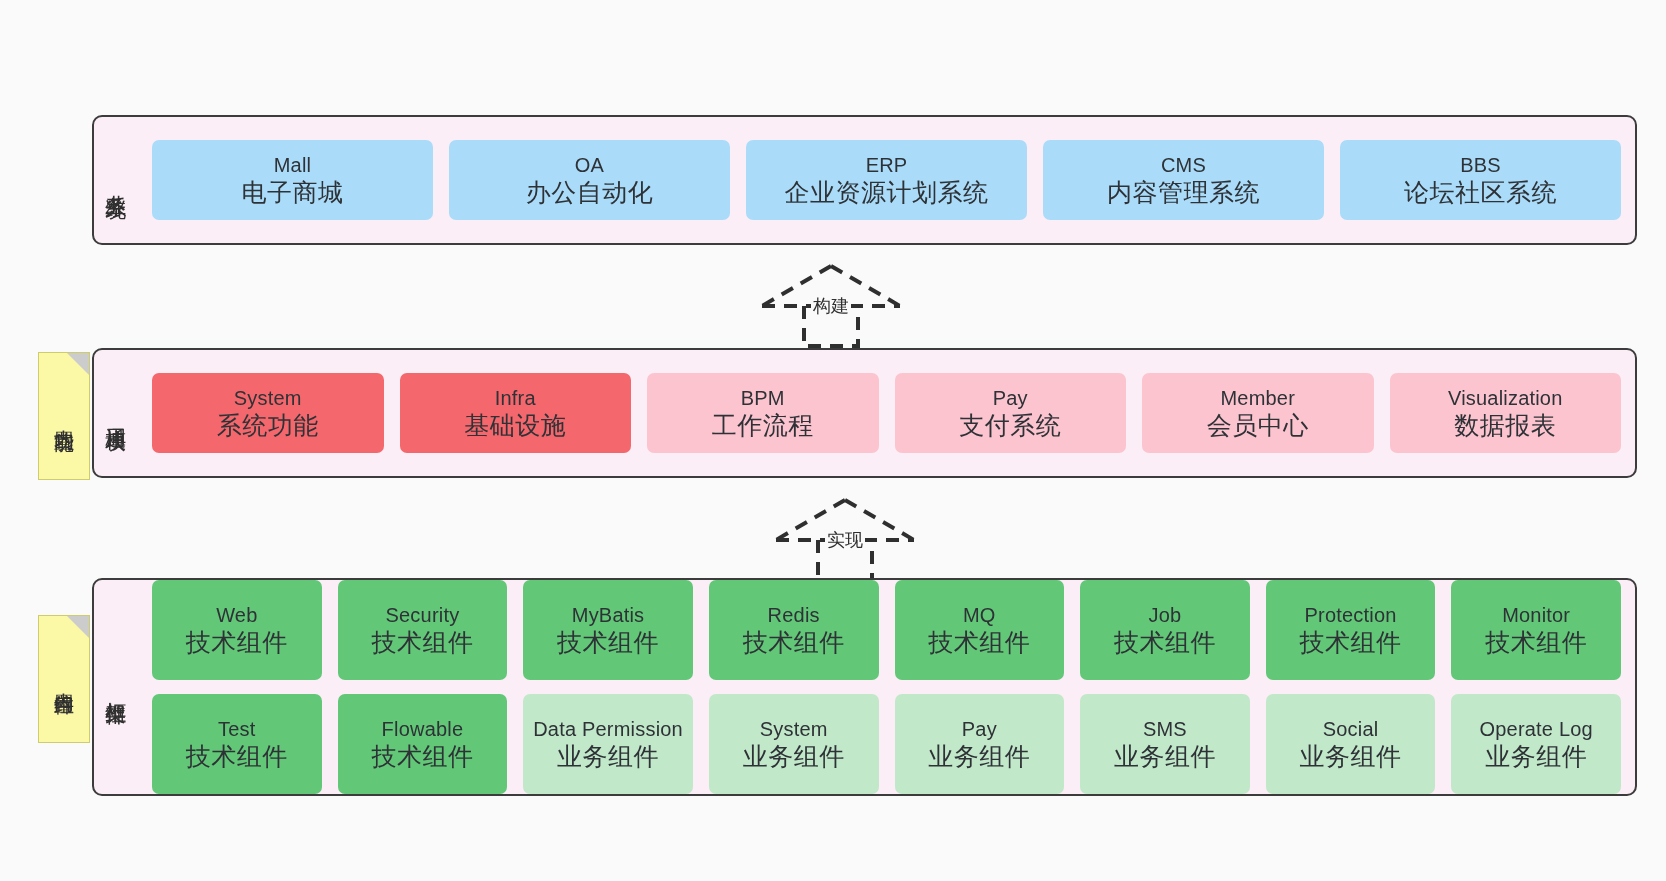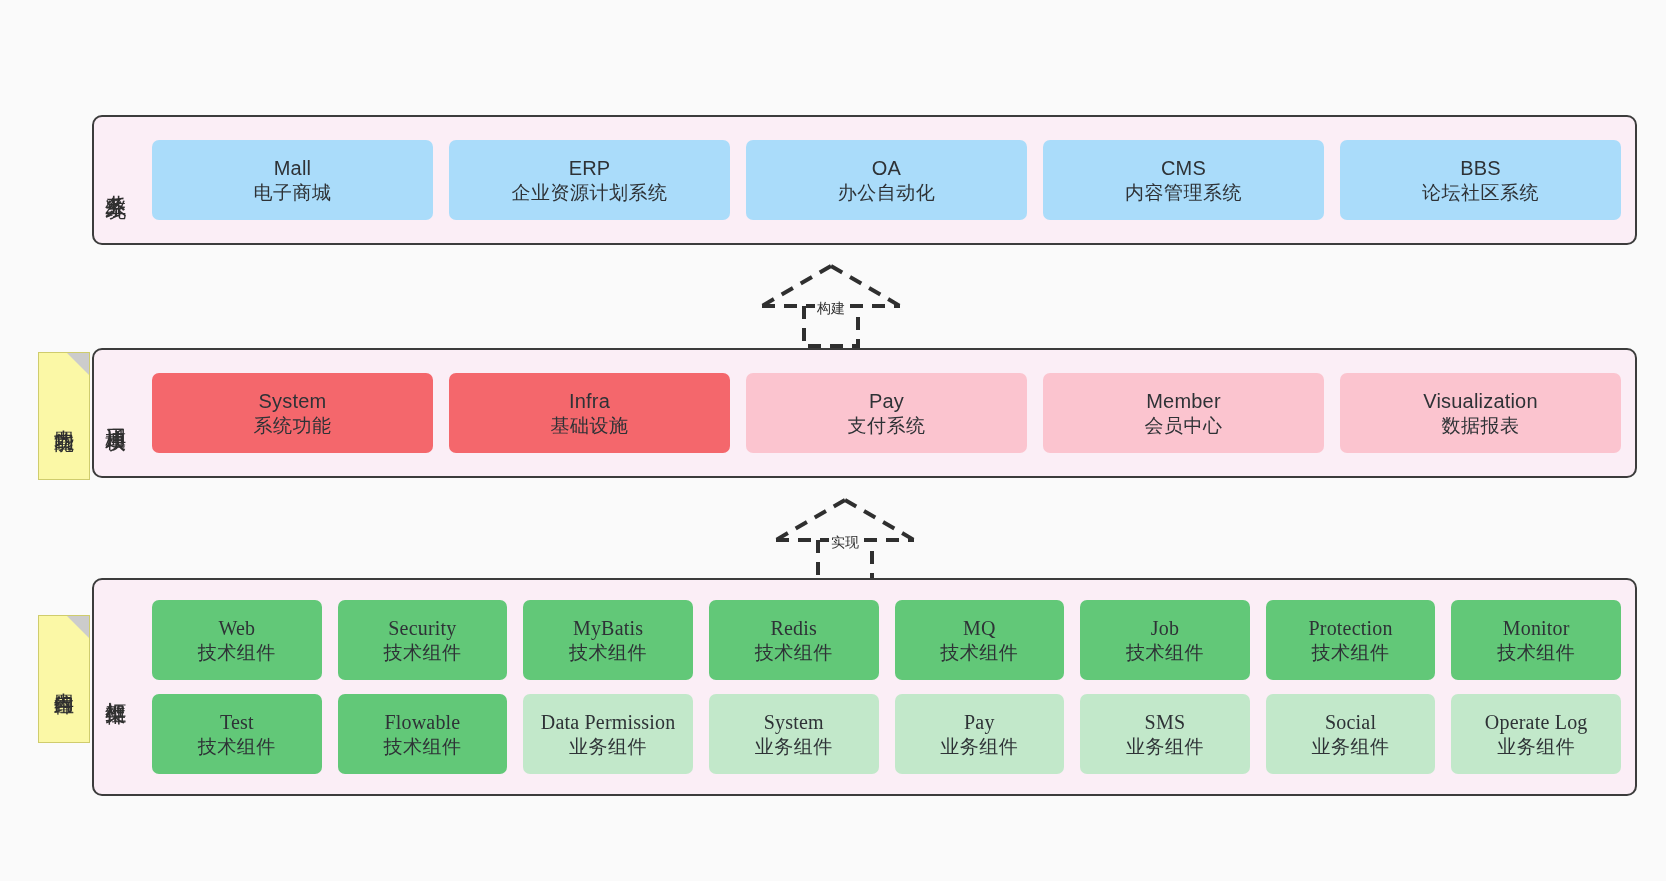--- a/index.html
+++ b/index.html
@@ -70,34 +70,34 @@
     text-align: center;
     line-height: 1.22;
     padding: 6px 4px;
     color: #2e3236;
   }
   .card .en {
     font-size: 20px;
     letter-spacing: 0.2px;
   }
   .card .cn {
-    font-size: 19px;
+    font-size: 25px;
     letter-spacing: 0.5px;
   }
 
   .card.blue        { background: #aadcfa; }
   .card.red         { background: #f4676c; }
   .card.pink        { background: #fbc4cf; }
   .card.green       { background: #62c878; }
   .card.lightgreen  { background: #c2e8ca; }
 
   
   #band-business  .card { height: 80px; }
   #band-modules   .card { height: 80px; }
-  #band-framework .card { height: 80px; font-family: Liberation Serif, serif; }
+  #band-framework .card { height: 100px; }
 
   
   .note {
     position: absolute;
     box-sizing: border-box;
     width: 52px;
     background: #fbf8a6;
     border: 1px solid #cfcc6d;
     display: flex;
     align-items: center;
@@ -124,46 +124,46 @@
   
   .arrow {
     position: absolute;
   }
   .arrow svg { display: block; }
   .arrow .arrow-label {
     position: absolute;
     left: 50%;
     transform: translateX(-50%);
     bottom: 16px;
-    font-size: 14px;
+    font-size: 18px;
     color: #2f2f2f;
     background: #fafafa;
     padding: 0 2px;
     white-space: nowrap;
     user-select: none;
   }
 </style>
 </head>
 <body>
 
 <div class="band" id="band-business" style="left:92px; top:115px; width:1545px; height:130px;">
   <div class="band-label">业务系统</div>
   <div class="band-body">
     <div class="row">
       <div class="card blue">
         <span class="en">Mall</span>
         <span class="cn">电子商城</span>
       </div>
       <div class="card blue">
+        <span class="en">OA</span>
+        <span class="cn">办公自动化</span>
+      </div>
+      <div class="card blue">
         <span class="en">ERP</span>
         <span class="cn">企业资源计划系统</span>
-      </div>
-      <div class="card blue">
-        <span class="en">OA</span>
-        <span class="cn">办公自动化</span>
       </div>
       <div class="card blue">
         <span class="en">CMS</span>
         <span class="cn">内容管理系统</span>
       </div>
       <div class="card blue">
         <span class="en">BBS</span>
         <span class="cn">论坛社区系统</span>
       </div>
     </div>
@@ -191,20 +191,24 @@
     <div class="row">
       <div class="card red">
         <span class="en">System</span>
         <span class="cn">系统功能</span>
       </div>
       <div class="card red">
         <span class="en">Infra</span>
         <span class="cn">基础设施</span>
       </div>
       <div class="card pink">
+        <span class="en">BPM</span>
+        <span class="cn">工作流程</span>
+      </div>
+      <div class="card pink">
         <span class="en">Pay</span>
         <span class="cn">支付系统</span>
       </div>
       <div class="card pink">
         <span class="en">Member</span>
         <span class="cn">会员中心</span>
       </div>
       <div class="card pink">
         <span class="en">Visualization</span>
         <span class="cn">数据报表</span>

